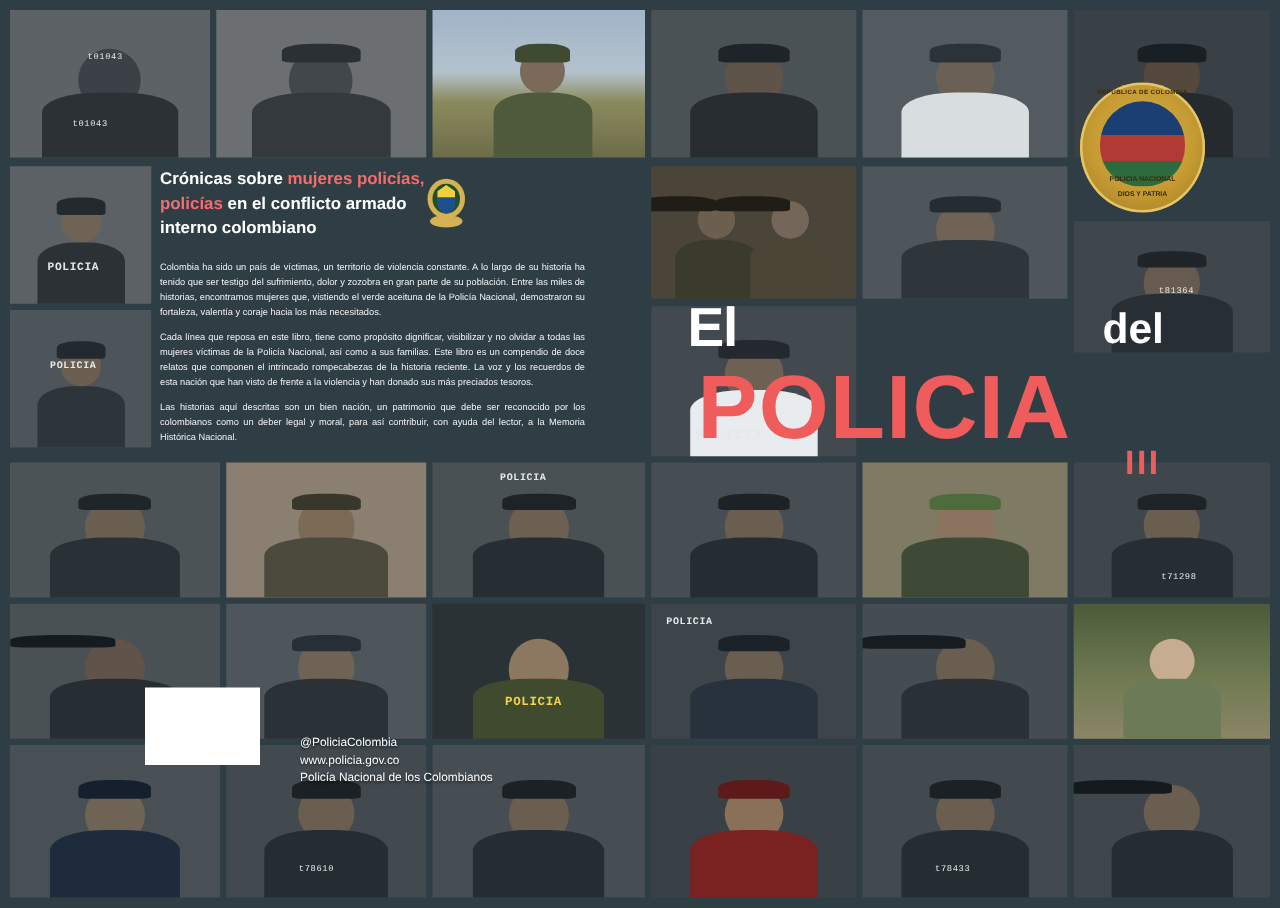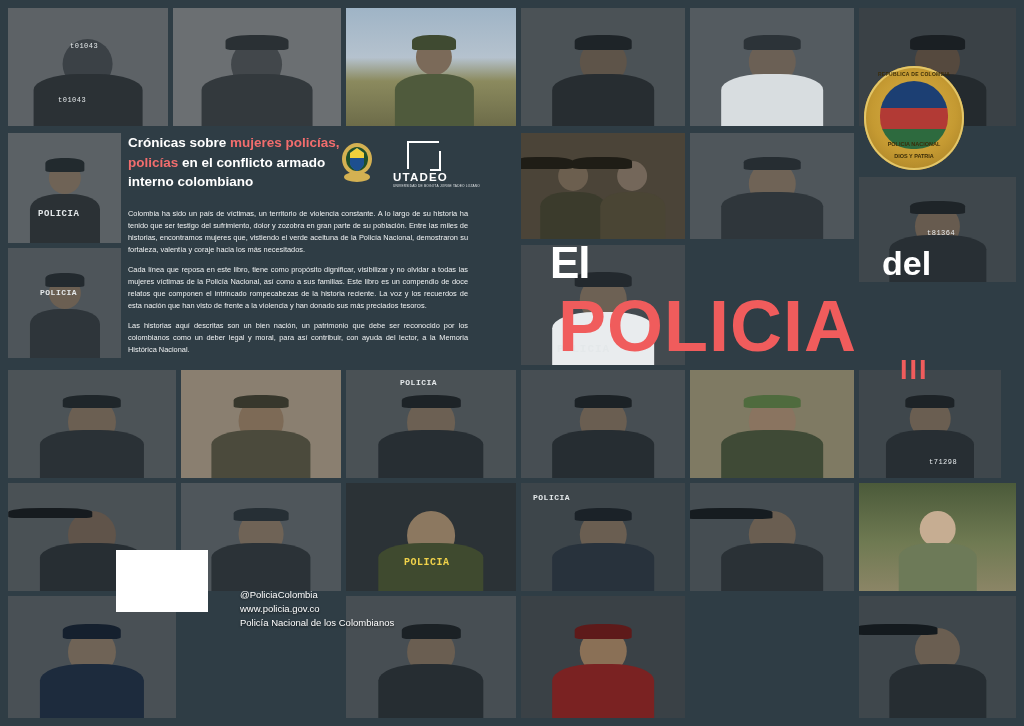--- a/index.html
+++ b/index.html
@@ -426,21 +426,21 @@
   <div class="photo" style="left:690px; top:370px; width:164px; height:108px; background:#7f7a63;">
     <div class="inner">
         <div class="ph-figure">
       <div class="ph-head" style="background:#8a7460;"></div>
       <div class="ph-body" style="background:#3f4a36;"></div>
       <div class="ph-cap" style="background:#4f6b3e;"></div>
     </div>
       </div>
   </div>
 
-  <div class="photo" style="left:859px; top:370px; width:142px; height:108px; background:#3f474c;text-align:right;">
+  <div class="photo" style="left:859px; top:370px; width:157px; height:108px; background:#3f474c;text-align:right;">
     <div class="inner">
       <div class="ph-figure">
         <div class="ph-head" style="background:#6a5e51;"></div>
         <div class="ph-body" style="background:#272e33;"></div>
         <div class="ph-cap" style="background:#1d2327;"></div>
       </div>
       <span class="ph-id" style="left:70px; top:88px;">t71298</span>
     </div>
   </div>
 
@@ -507,20 +507,30 @@
   <div class="photo" style="left:8px; top:596px; width:168px; height:122px; background:#495055;">
     <div class="inner">
         <div class="ph-figure">
       <div class="ph-head" style="background:#6f6356;"></div>
       <div class="ph-body" style="background:#1d2b3d;"></div>
       <div class="ph-cap" style="background:#15202e;"></div>
     </div>
       </div>
   </div>
 
+  <div class="photo" style="left:181px; top:596px; width:160px; height:122px; background:#434a4f;">
+    <div class="inner">
+      <div class="ph-figure">
+        <div class="ph-head" style="background:#6a5e51;"></div>
+        <div class="ph-body" style="background:#262d32;"></div>
+        <div class="ph-cap" style="background:#1b2125;"></div>
+      </div>
+      <span class="ph-id" style="left:58px; top:96px;">t78610</span>
+    </div>
+  </div>
 
   <div class="photo" style="left:346px; top:596px; width:170px; height:122px; background:#474e53;">
     <div class="inner">
         <div class="ph-figure">
       <div class="ph-head" style="background:#6a5e51;"></div>
       <div class="ph-body" style="background:#262d32;"></div>
       <div class="ph-cap" style="background:#1b2125;"></div>
     </div>
       </div>
   </div>
@@ -528,20 +538,30 @@
   <div class="photo" style="left:521px; top:596px; width:164px; height:122px; background:#3a4146;">
     <div class="inner">
         <div class="ph-figure">
       <div class="ph-head" style="background:#8a7056;"></div>
       <div class="ph-body" style="background:#7a2222;"></div>
       <div class="ph-cap" style="background:#5e1a1a;"></div>
     </div>
       </div>
   </div>
 
+  <div class="photo" style="left:690px; top:596px; width:164px; height:122px; background:#434a4f;">
+    <div class="inner">
+      <div class="ph-figure">
+        <div class="ph-head" style="background:#6a5e51;"></div>
+        <div class="ph-body" style="background:#262d32;"></div>
+        <div class="ph-cap" style="background:#1b2125;"></div>
+      </div>
+      <span class="ph-id" style="left:58px; top:96px;">t78433</span>
+    </div>
+  </div>
 
   <div class="photo" style="left:859px; top:596px; width:157px; height:122px; background:#3f474c;">
     <div class="inner">
         <div class="ph-figure">
       <div class="ph-head" style="background:#6a5e51;"></div>
       <div class="ph-body" style="background:#262d32;"></div>
       <div class="ph-cap" style="background:#141a1e; width:86%; left:7%; height:12%;"></div>
     </div>
       </div>
   </div>
@@ -562,25 +582,20 @@
     <div id="police-seal">
       <svg viewBox="0 0 40 44" width="40" height="44" aria-hidden="true">
         <ellipse cx="20" cy="20" rx="15" ry="16" fill="#d4b152"></ellipse>
         <ellipse cx="20" cy="20" rx="11" ry="12" fill="#1f4f2b"></ellipse>
         <path d="M20 9 L27 14 L27 23 Q27 29 20 32 Q13 29 13 23 L13 14 Z" fill="#2a6ea8"></path>
         <path d="M20 9 L27 14 L27 19 L13 19 L13 14 Z" fill="#f2d03c"></path>
         <path d="M13 19 L27 19 L27 23 Q27 29 20 32 Q13 29 13 23 Z" fill="#1d4f8f"></path>
         <ellipse cx="20" cy="38" rx="13" ry="5" fill="#d4b152"></ellipse>
       </svg>
     </div>
-    <div id="utadeo">
-      <div class="mark"></div>
-      <div class="name">UTADEO</div>
-      <div class="sub">UNIVERSIDAD DE BOGOTÁ JORGE TADEO LOZANO</div>
-    </div>
   </div>
 
   <div id="crest">
     <div class="crest-ring"></div>
     <div class="crest-inner"></div>
     <div class="crest-text-top">REPUBLICA DE COLOMBIA</div>
     <div class="crest-text-mid">POLICIA NACIONAL</div>
     <div class="crest-text-bot">DIOS Y PATRIA</div>
   </div>
 

